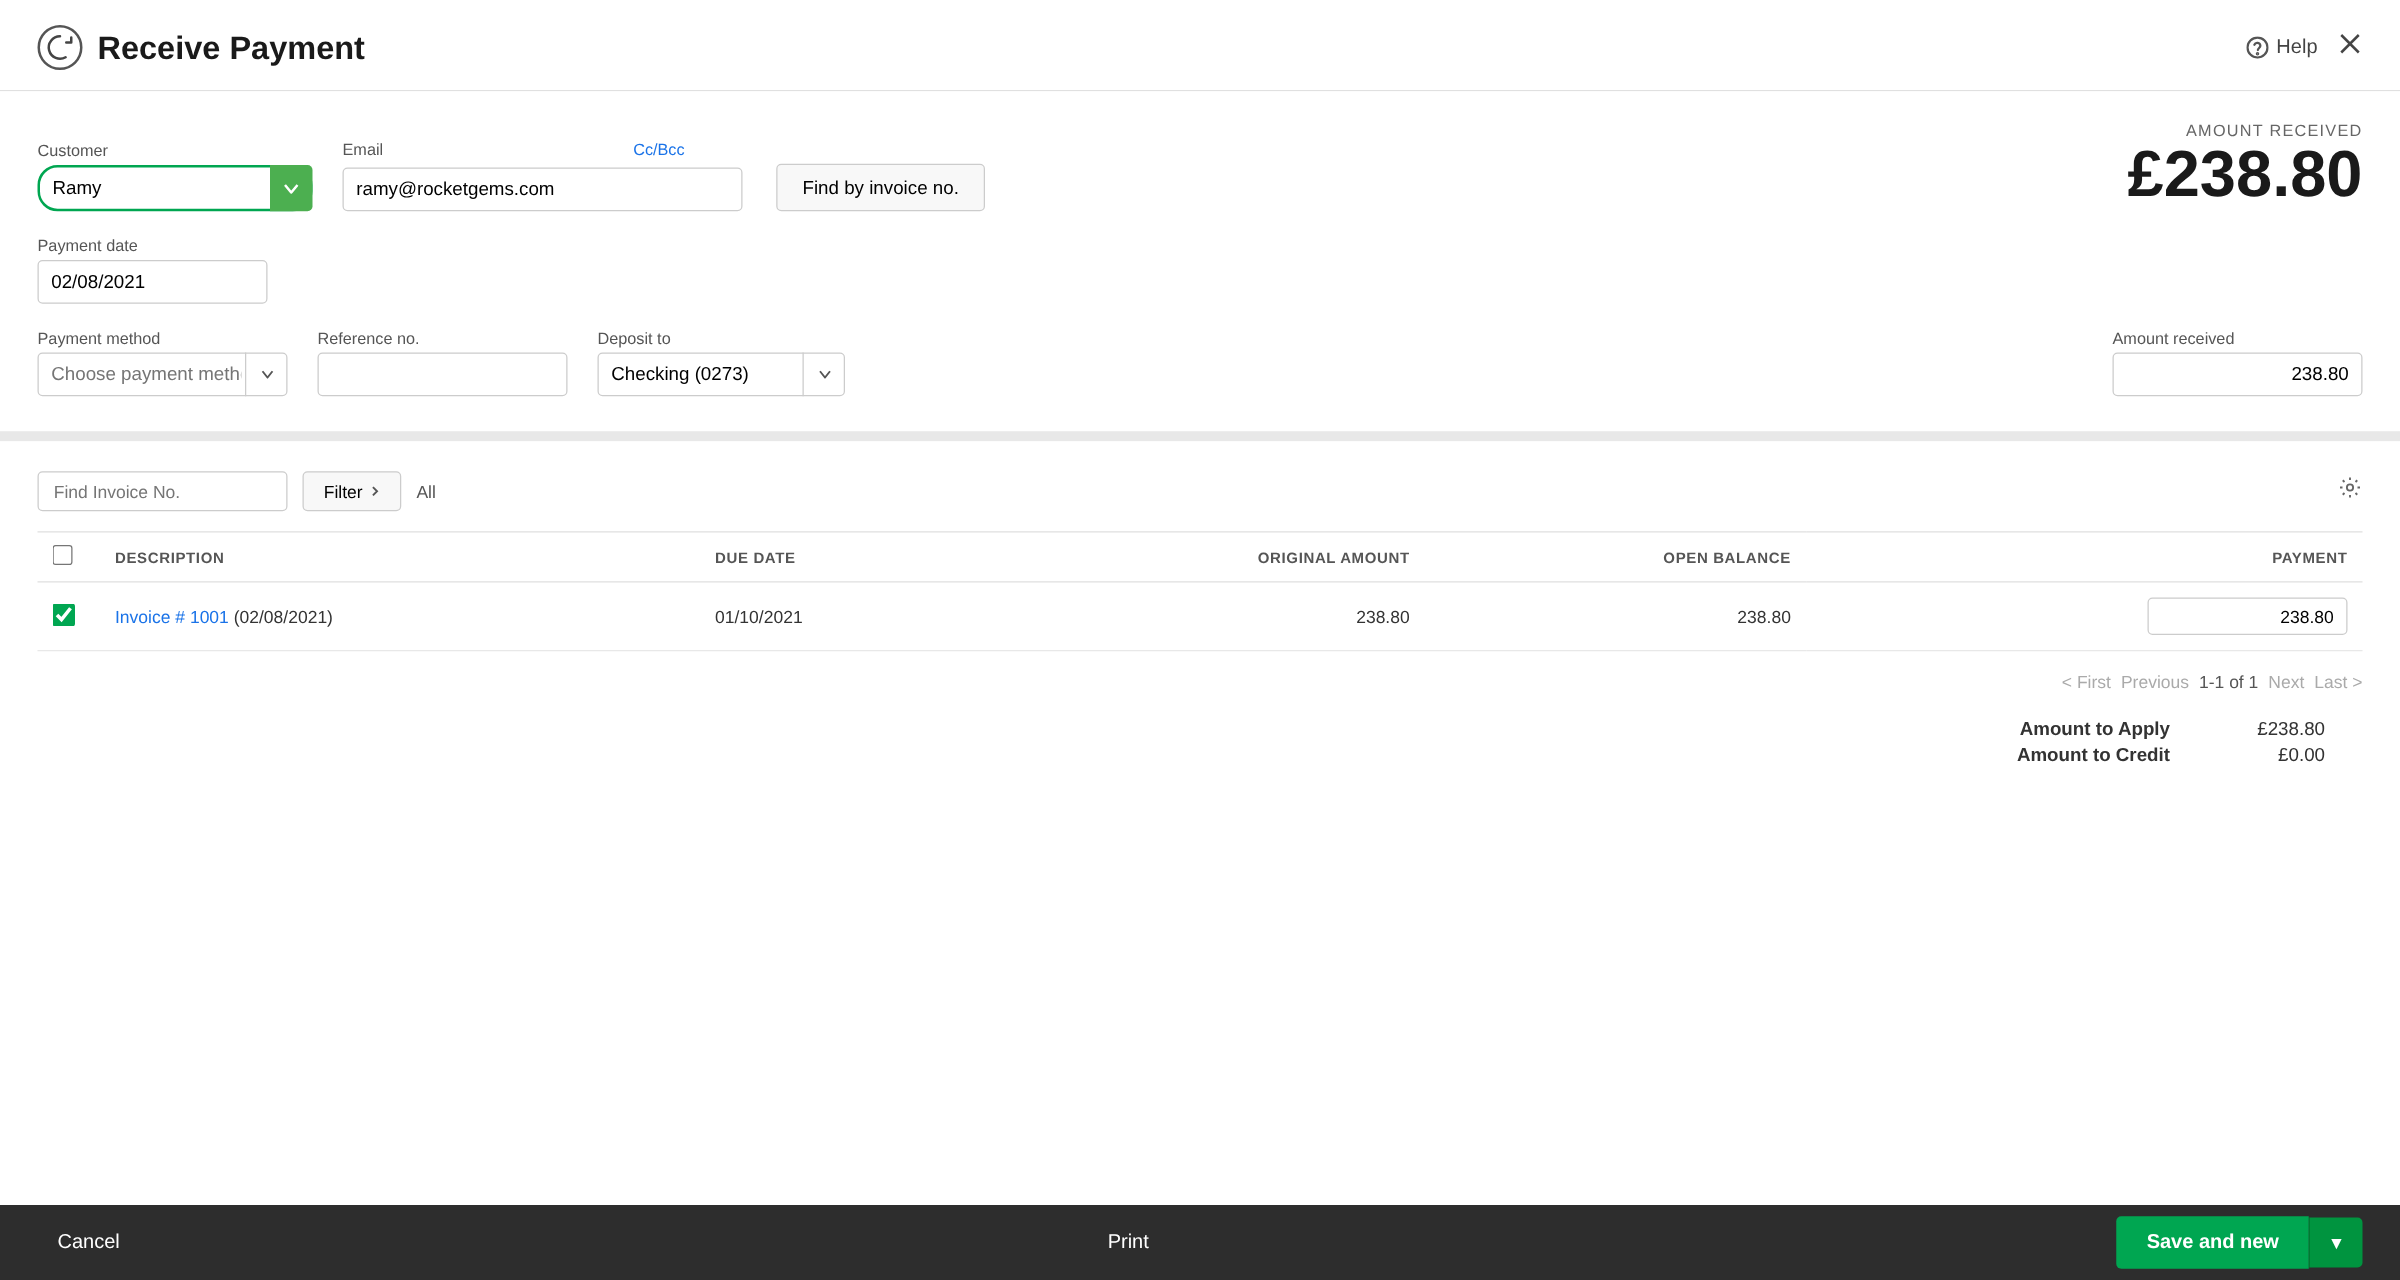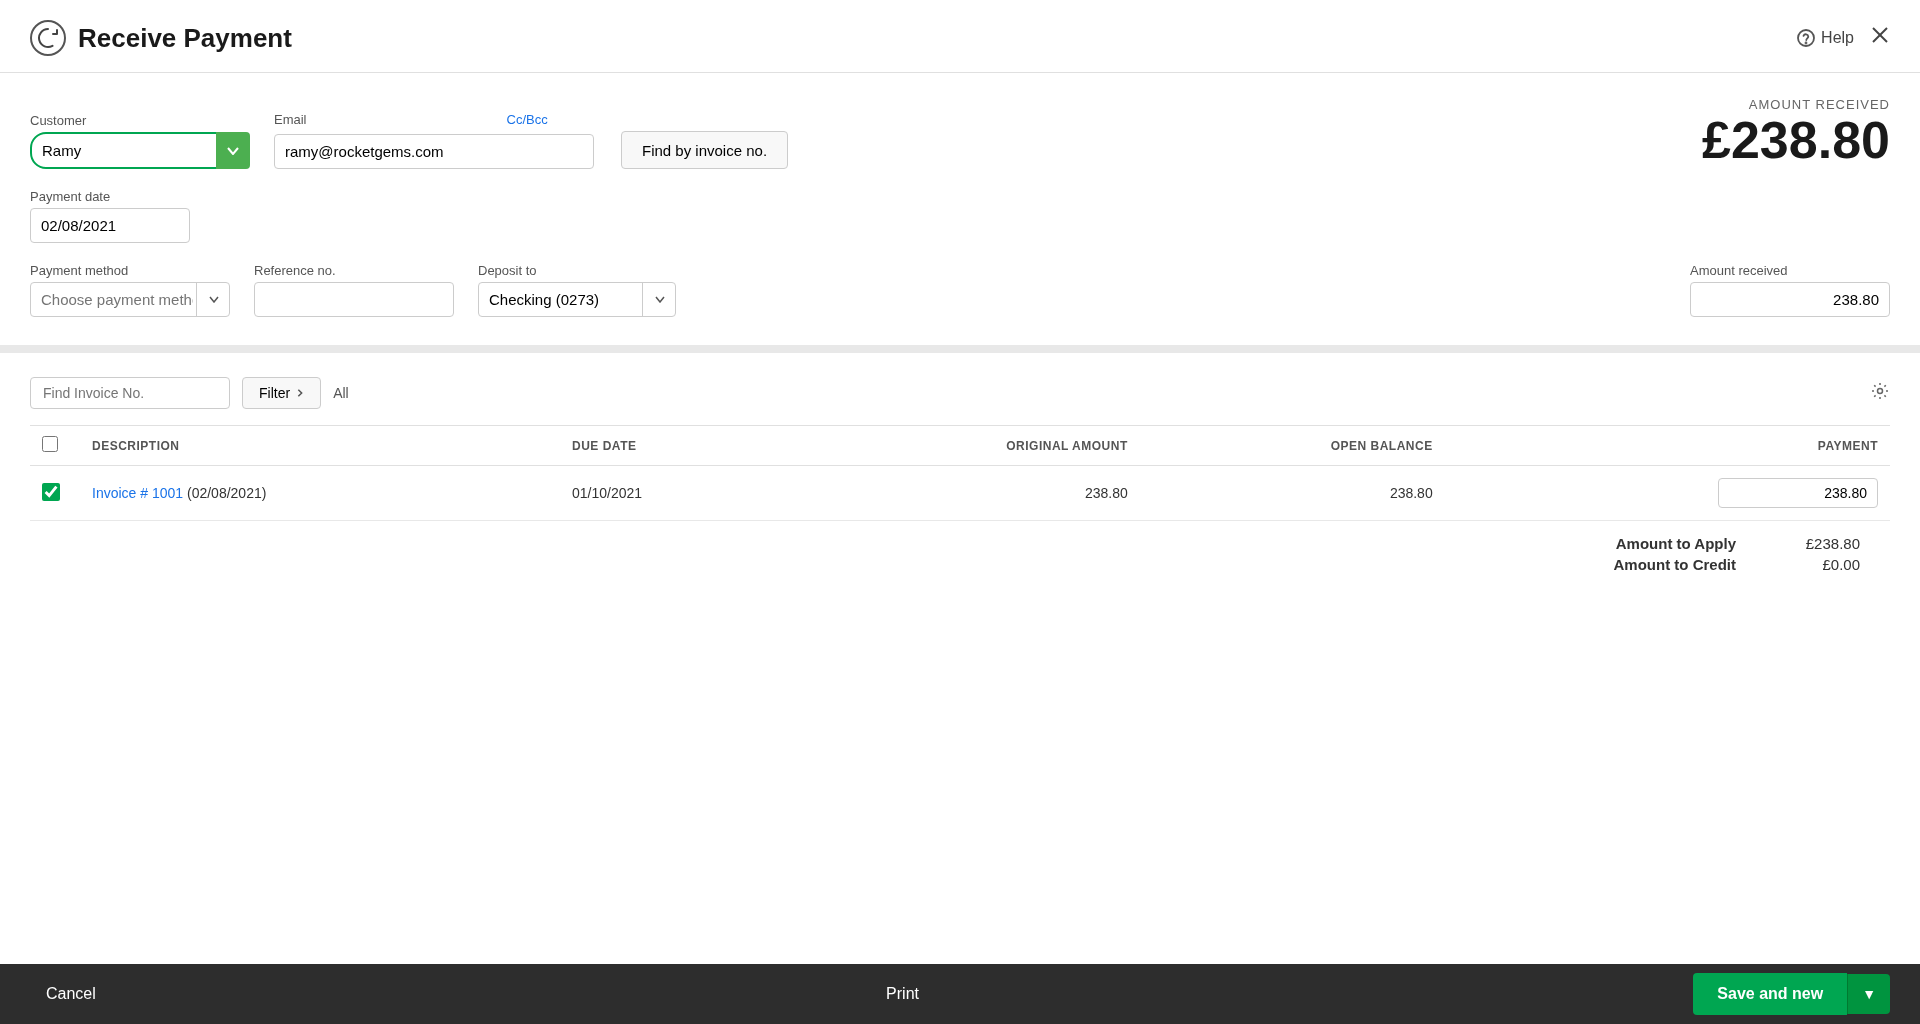--- a/index.html
+++ b/index.html
@@ -215,21 +215,21 @@
     
     .payment-date-row {
       margin-top: 20px;
     }
 
     .date-input {
       border: 1px solid #ccc;
       border-radius: 4px;
       padding: 8px 10px;
       font-size: 15px;
-      width: 160px;
+      width: 184px;
       outline: none;
     }
 
     
     .payment-method-row {
       display: flex;
       align-items: flex-end;
       gap: 24px;
       margin-top: 20px;
     }
@@ -700,20 +700,27 @@
           <td>01/10/2021</td>
           <td class="right">238.80</td>
           <td class="right">238.80</td>
           <td class="payment-input-cell">
             <input class="payment-cell-input" type="text" value="238.80" style="">
           </td>
         </tr>
       </tbody>
     </table>
 
+    <div class="pagination-row">
+      <span class="pagination-disabled">&lt; First</span>
+      <span class="pagination-disabled">Previous</span>
+      <span>1-1 of 1</span>
+      <span class="pagination-disabled">Next</span>
+      <span class="pagination-disabled">Last &gt;</span>
+    </div>
 
     <div class="summary-section">
       <div class="summary-row">
         <span class="summary-label">Amount to Apply</span>
         <span class="summary-value">£238.80</span>
       </div>
       <div class="summary-row">
         <span class="summary-label">Amount to Credit</span>
         <span class="summary-value">£0.00</span>
       </div>

